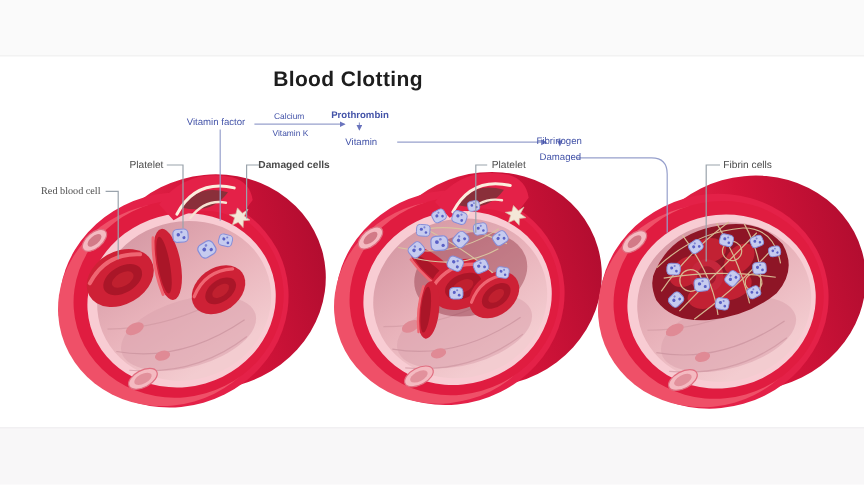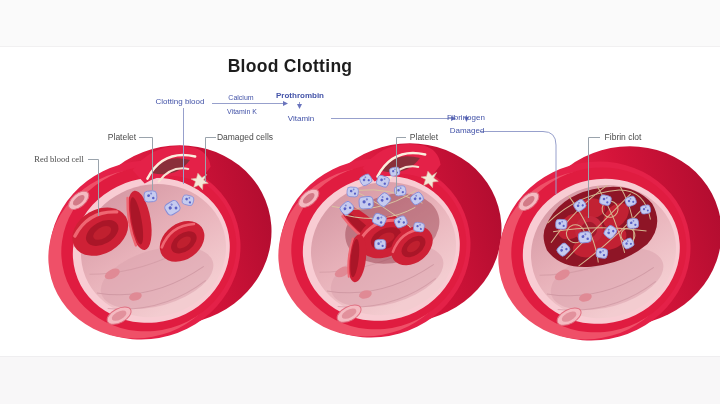--- a/index.html
+++ b/index.html
@@ -195,26 +195,26 @@
       <path d="M212,103.5 H287" marker-end="url(#arr)"></path>
       <path d="M299.5,102 V108" marker-end="url(#arr)"></path>
       <path d="M331,118.5 H455" marker-end="url(#arr)"></path>
       <path d="M466.5,115 V121" marker-end="url(#arr)"></path>
       <path d="M480,131.5 H543 Q556,131.5 556,145 V194"></path>
     </g>
   </svg>
 
   <h1 class="title">Blood Clotting</h1>
 
-  <span class="lbl lbl-blue" style="left:180px;top:98px;">Clotting blood</span>
+  <span class="lbl lbl-blue" style="left:180px;top:98px;">Vitamin factor</span>
   <span class="lbl lbl-blue-sm" style="left:241px;top:94px;">Calcium</span>
   <span class="lbl lbl-blue-sm" style="left:242px;top:108px;">Vitamin K</span>
   <span class="lbl lbl-blue" style="left:300px;top:92px;font-weight:bold;">Prothrombin</span>
   <span class="lbl lbl-blue" style="left:301px;top:115px;">Vitamin</span>
   <span class="lbl lbl-blue" style="left:466px;top:114px;">Fibrinogen</span>
   <span class="lbl lbl-blue" style="left:467px;top:127px;">Damaged</span>
 
   <span class="lbl lbl-dark" style="left:59px;top:155px;font-family:Liberation Serif, serif;">Red blood cell</span>
   <span class="lbl lbl-dark" style="left:122px;top:133px;">Platelet</span>
-  <span class="lbl lbl-dark" style="left:245px;top:133px;">Damaged cells</span>
+  <span class="lbl lbl-dark" style="left:245px;top:133px;font-weight:bold;">Damaged cells</span>
   <span class="lbl lbl-dark" style="left:424px;top:133px;">Platelet</span>
-  <span class="lbl lbl-dark" style="left:623px;top:133px;">Fibrin clot</span>
+  <span class="lbl lbl-dark" style="left:623px;top:133px;">Fibrin cells</span>
 </div>
 
 </body></html>

